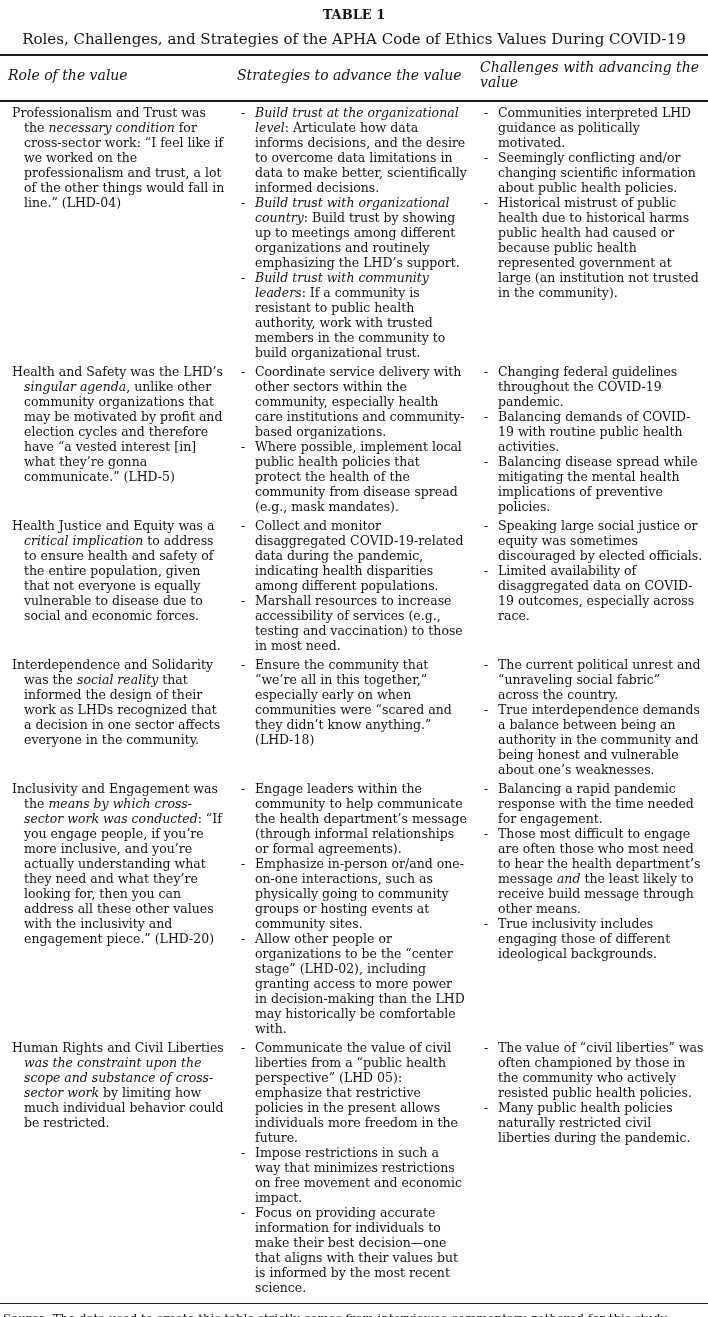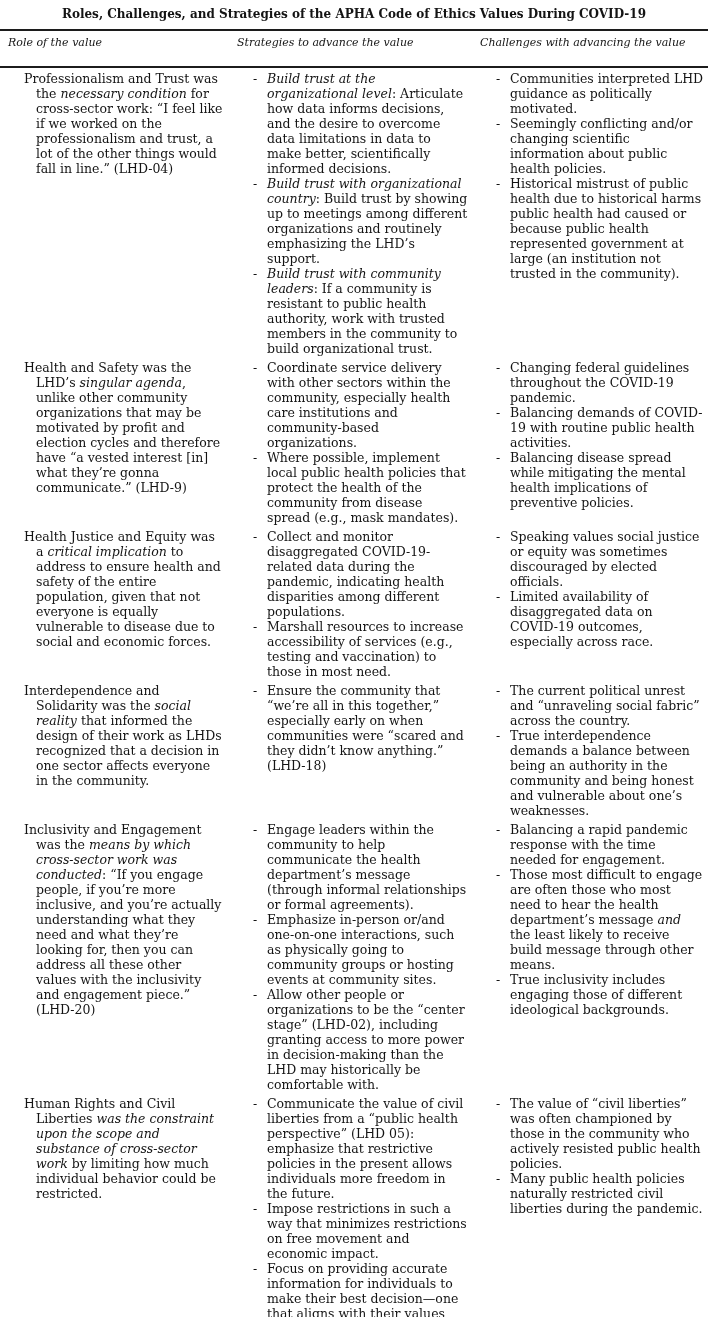--- a/index.html
+++ b/index.html
@@ -19,41 +19,42 @@
     box-sizing: border-box;
     padding-top: 6px;
   }
   .titleblock { text-align: center; margin-bottom: 6px; }
   .title {
     font-weight: bold;
     font-size: 13px;
     line-height: 17px;
   }
   .subtitle {
-    font-weight: bold;
-    font-size: 12px;
+    font-weight: normal;
+    font-size: 15px;
     line-height: 17px;
+    margin-top: 8px;
   }
   table.ethics {
     width: 708px;
     border-collapse: collapse;
     table-layout: fixed;
   }
   thead th {
     font-style: italic;
     font-weight: normal;
     text-align: left;
-    font-size: 11px;
-    padding: 4px 4px 16px 8px;
+    font-size: 14px;
+    padding: 4px 4px 10px 8px;
     border-top: 2px solid #1c1c1c;
     border-bottom: 2px solid #1c1c1c;
   }
   tbody td {
     vertical-align: top;
-    padding: 3px 4px 1px 24px;
+    padding: 3px 4px 1px 12px;
   }
   tbody tr:last-child td { padding-bottom: 8px; margin-top: 32px; }
   table.ethics { border-bottom: 1.5px solid #1c1c1c; }
   .role {
     padding-left: 12px;
     text-indent: -12px;
   }
   .bullet { display: flex; }
   .dash {
     flex: none;
@@ -65,20 +66,21 @@
     padding: 7px 4px 10px 3px;
     font-size: 11.8px;
     line-height: 15.5px;
   }
 </style>
 </head>
 <body>
 
 <div class="page">
   <div class="titleblock">
+    <div class="title">TABLE 1</div>
     <div class="subtitle">Roles, Challenges, and Strategies of the APHA Code of Ethics Values During COVID-19</div>
   </div>
 
   <table class="ethics">
     <colgroup>
       <col style="width:229px">
       <col style="width:243px">
       <col style="width:236px">
     </colgroup>
     <thead>
@@ -117,21 +119,21 @@
               <div class="btext"><span>Seemingly conflicting and/or changing scientific information about public health policies.</span></div>
             </div>
             <div class="bullet">
               <span class="dash">-</span>
               <div class="btext"><span>Historical mistrust of public health due to historical harms public health had caused or because public health represented government at large (an institution not trusted in the community).</span></div>
             </div>
           </td>
         </tr>
         <tr>
           <td>
-            <div class="role"><span>Health and Safety was the LHD’s </span><em>singular agenda</em><span>, unlike other community organizations that may be motivated by profit and election cycles and therefore have “a vested interest [in] what they’re gonna communicate.” (LHD-9)</span></div>
+            <div class="role"><span>Health and Safety was the LHD’s </span><em>singular agenda</em><span>, unlike other community organizations that may be motivated by profit and election cycles and therefore have “a vested interest [in] what they’re gonna communicate.” (LHD-5)</span></div>
           </td>
           <td>
             <div class="bullet">
               <span class="dash">-</span>
               <div class="btext"><span>Coordinate service delivery with other sectors within the community, especially health care institutions and community-based organizations.</span></div>
             </div>
             <div class="bullet">
               <span class="dash">-</span>
               <div class="btext"><span>Where possible, implement local public health policies that protect the health of the community from disease spread (e.g., mask mandates).</span></div>
             </div>
@@ -161,21 +163,21 @@
               <div class="btext"><span>Collect and monitor disaggregated COVID-19-related data during the pandemic, indicating health disparities among different populations.</span></div>
             </div>
             <div class="bullet">
               <span class="dash">-</span>
               <div class="btext"><span>Marshall resources to increase accessibility of services (e.g., testing and vaccination) to those in most need.</span></div>
             </div>
           </td>
           <td>
             <div class="bullet">
               <span class="dash">-</span>
-              <div class="btext"><span>Speaking values social justice or equity was sometimes discouraged by elected officials.</span></div>
+              <div class="btext"><span>Speaking large social justice or equity was sometimes discouraged by elected officials.</span></div>
             </div>
             <div class="bullet">
               <span class="dash">-</span>
               <div class="btext"><span>Limited availability of disaggregated data on COVID-19 outcomes, especially across race.</span></div>
             </div>
           </td>
         </tr>
         <tr>
           <td>
             <div class="role"><span>Interdependence and Solidarity was the </span><em>social reality</em><span> that informed the design of their work as LHDs recognized that a decision in one sector affects everyone in the community.</span></div>

